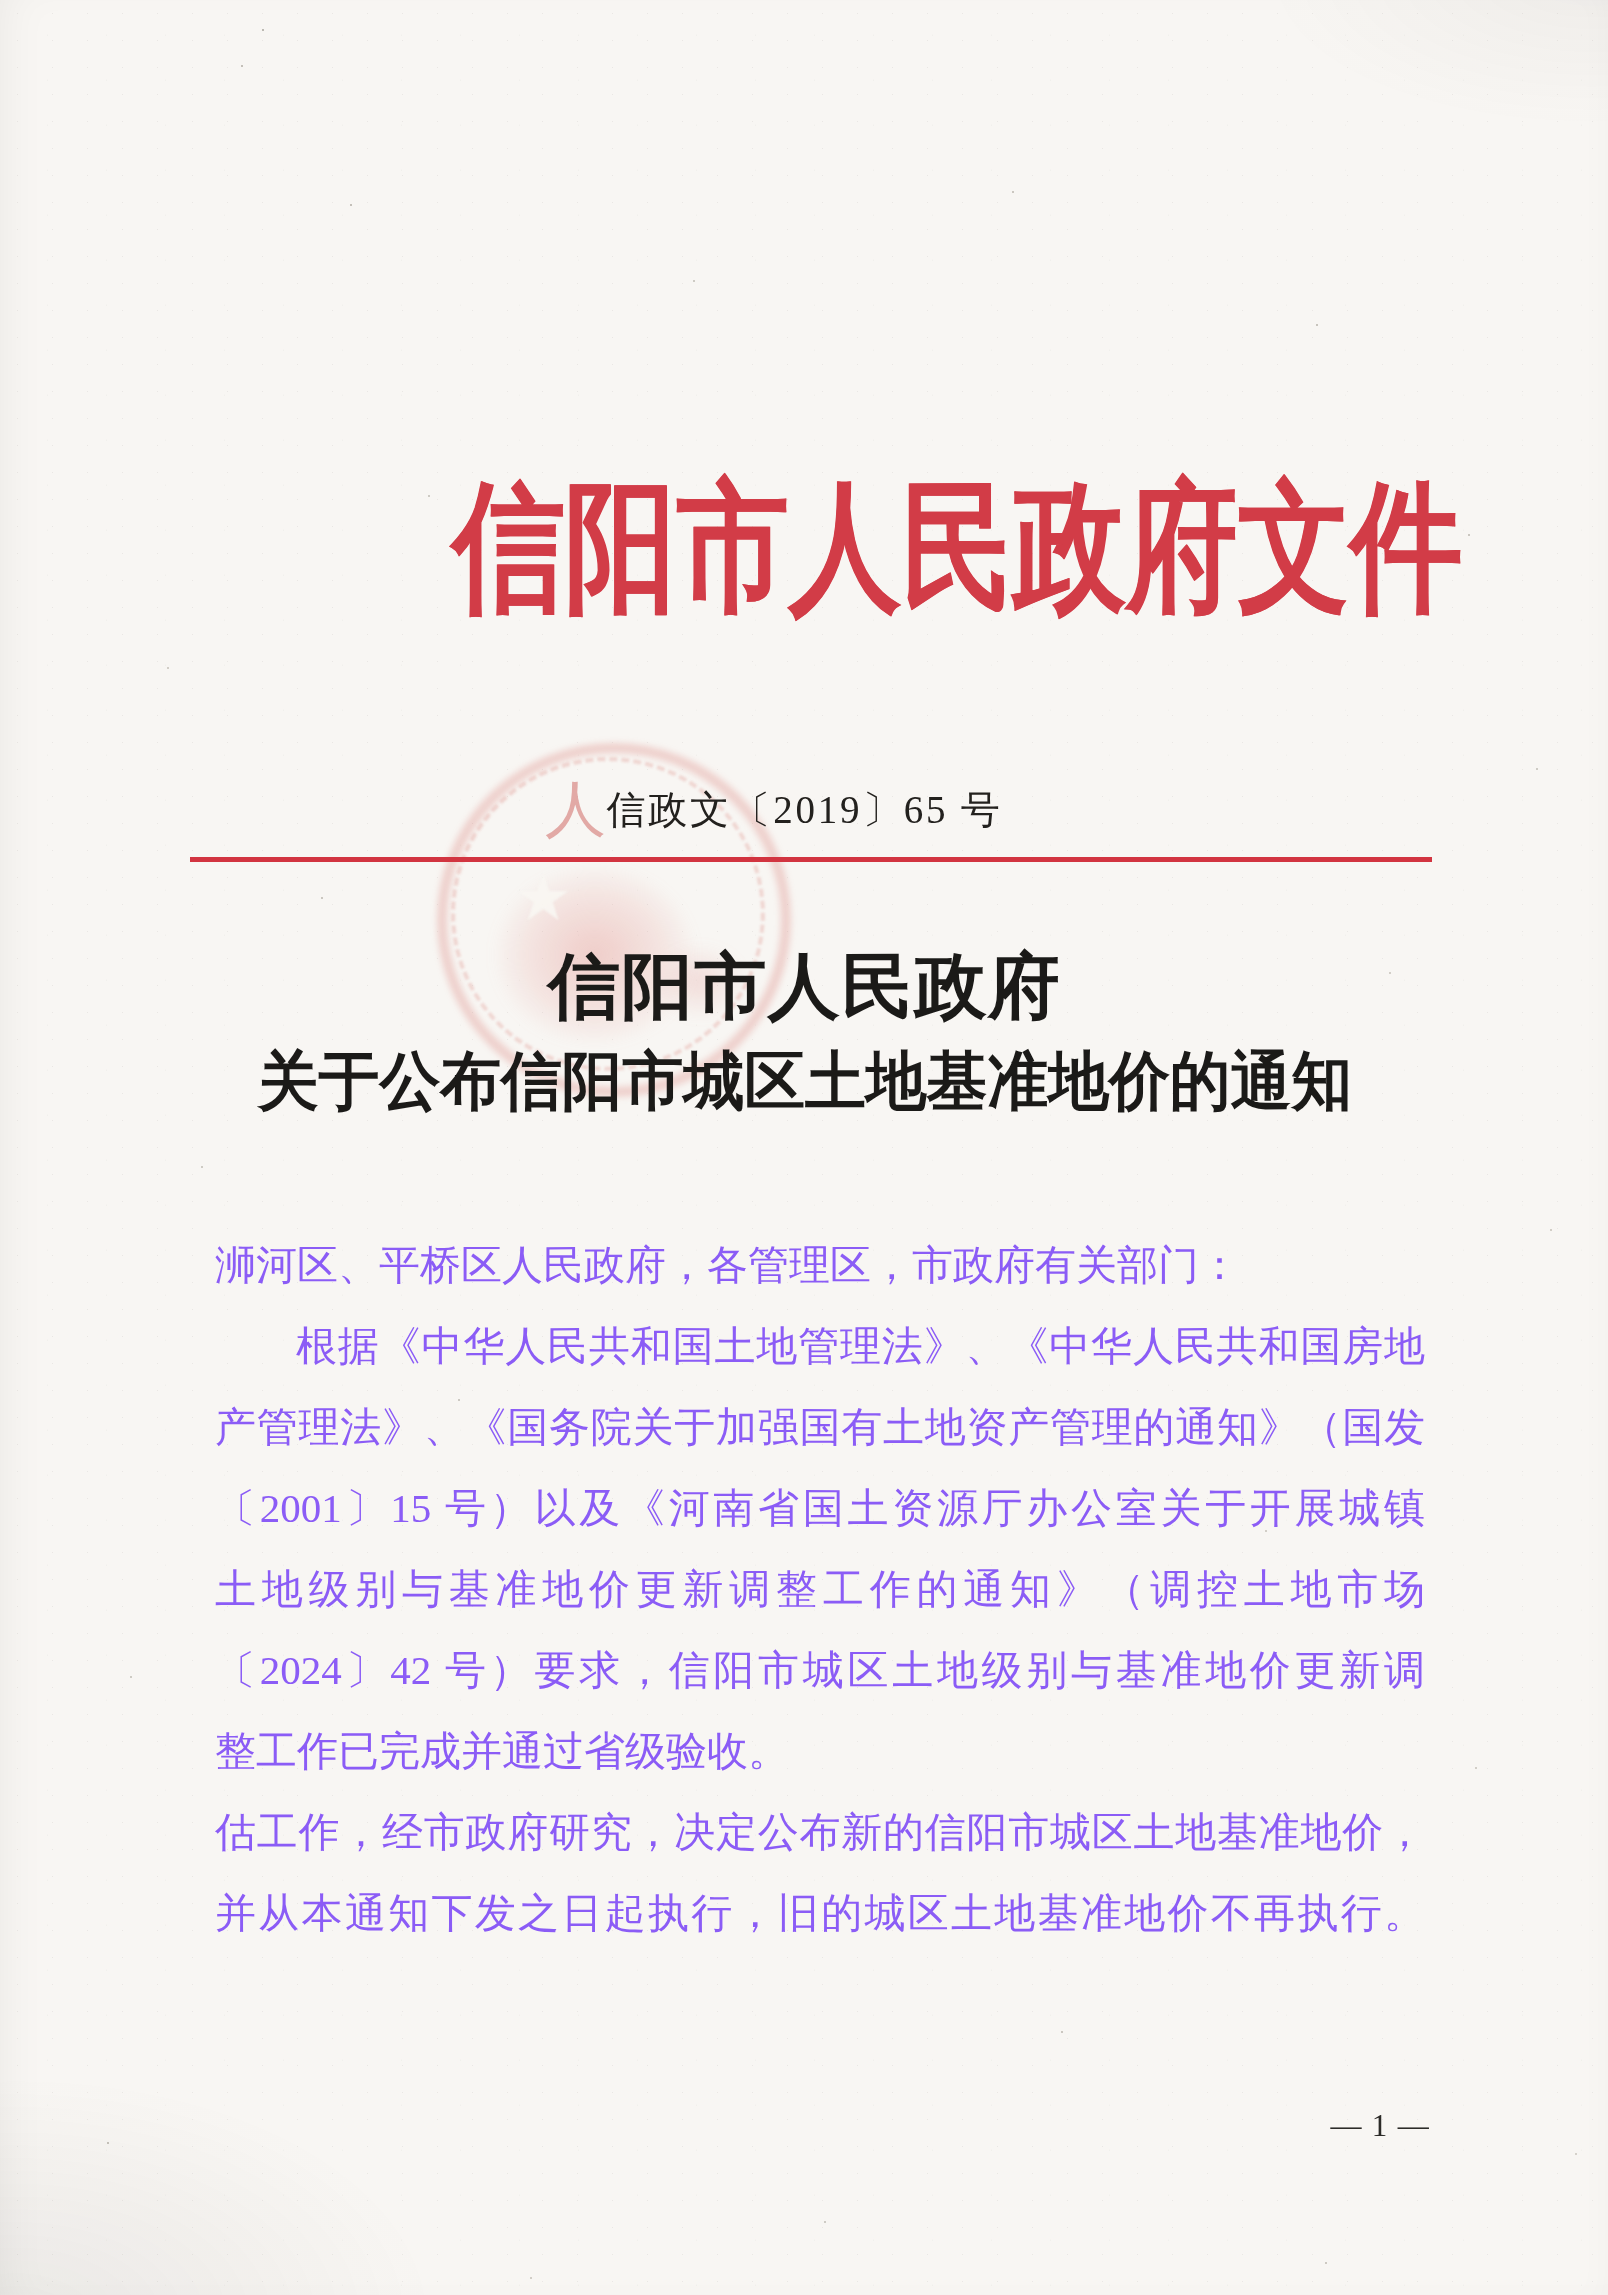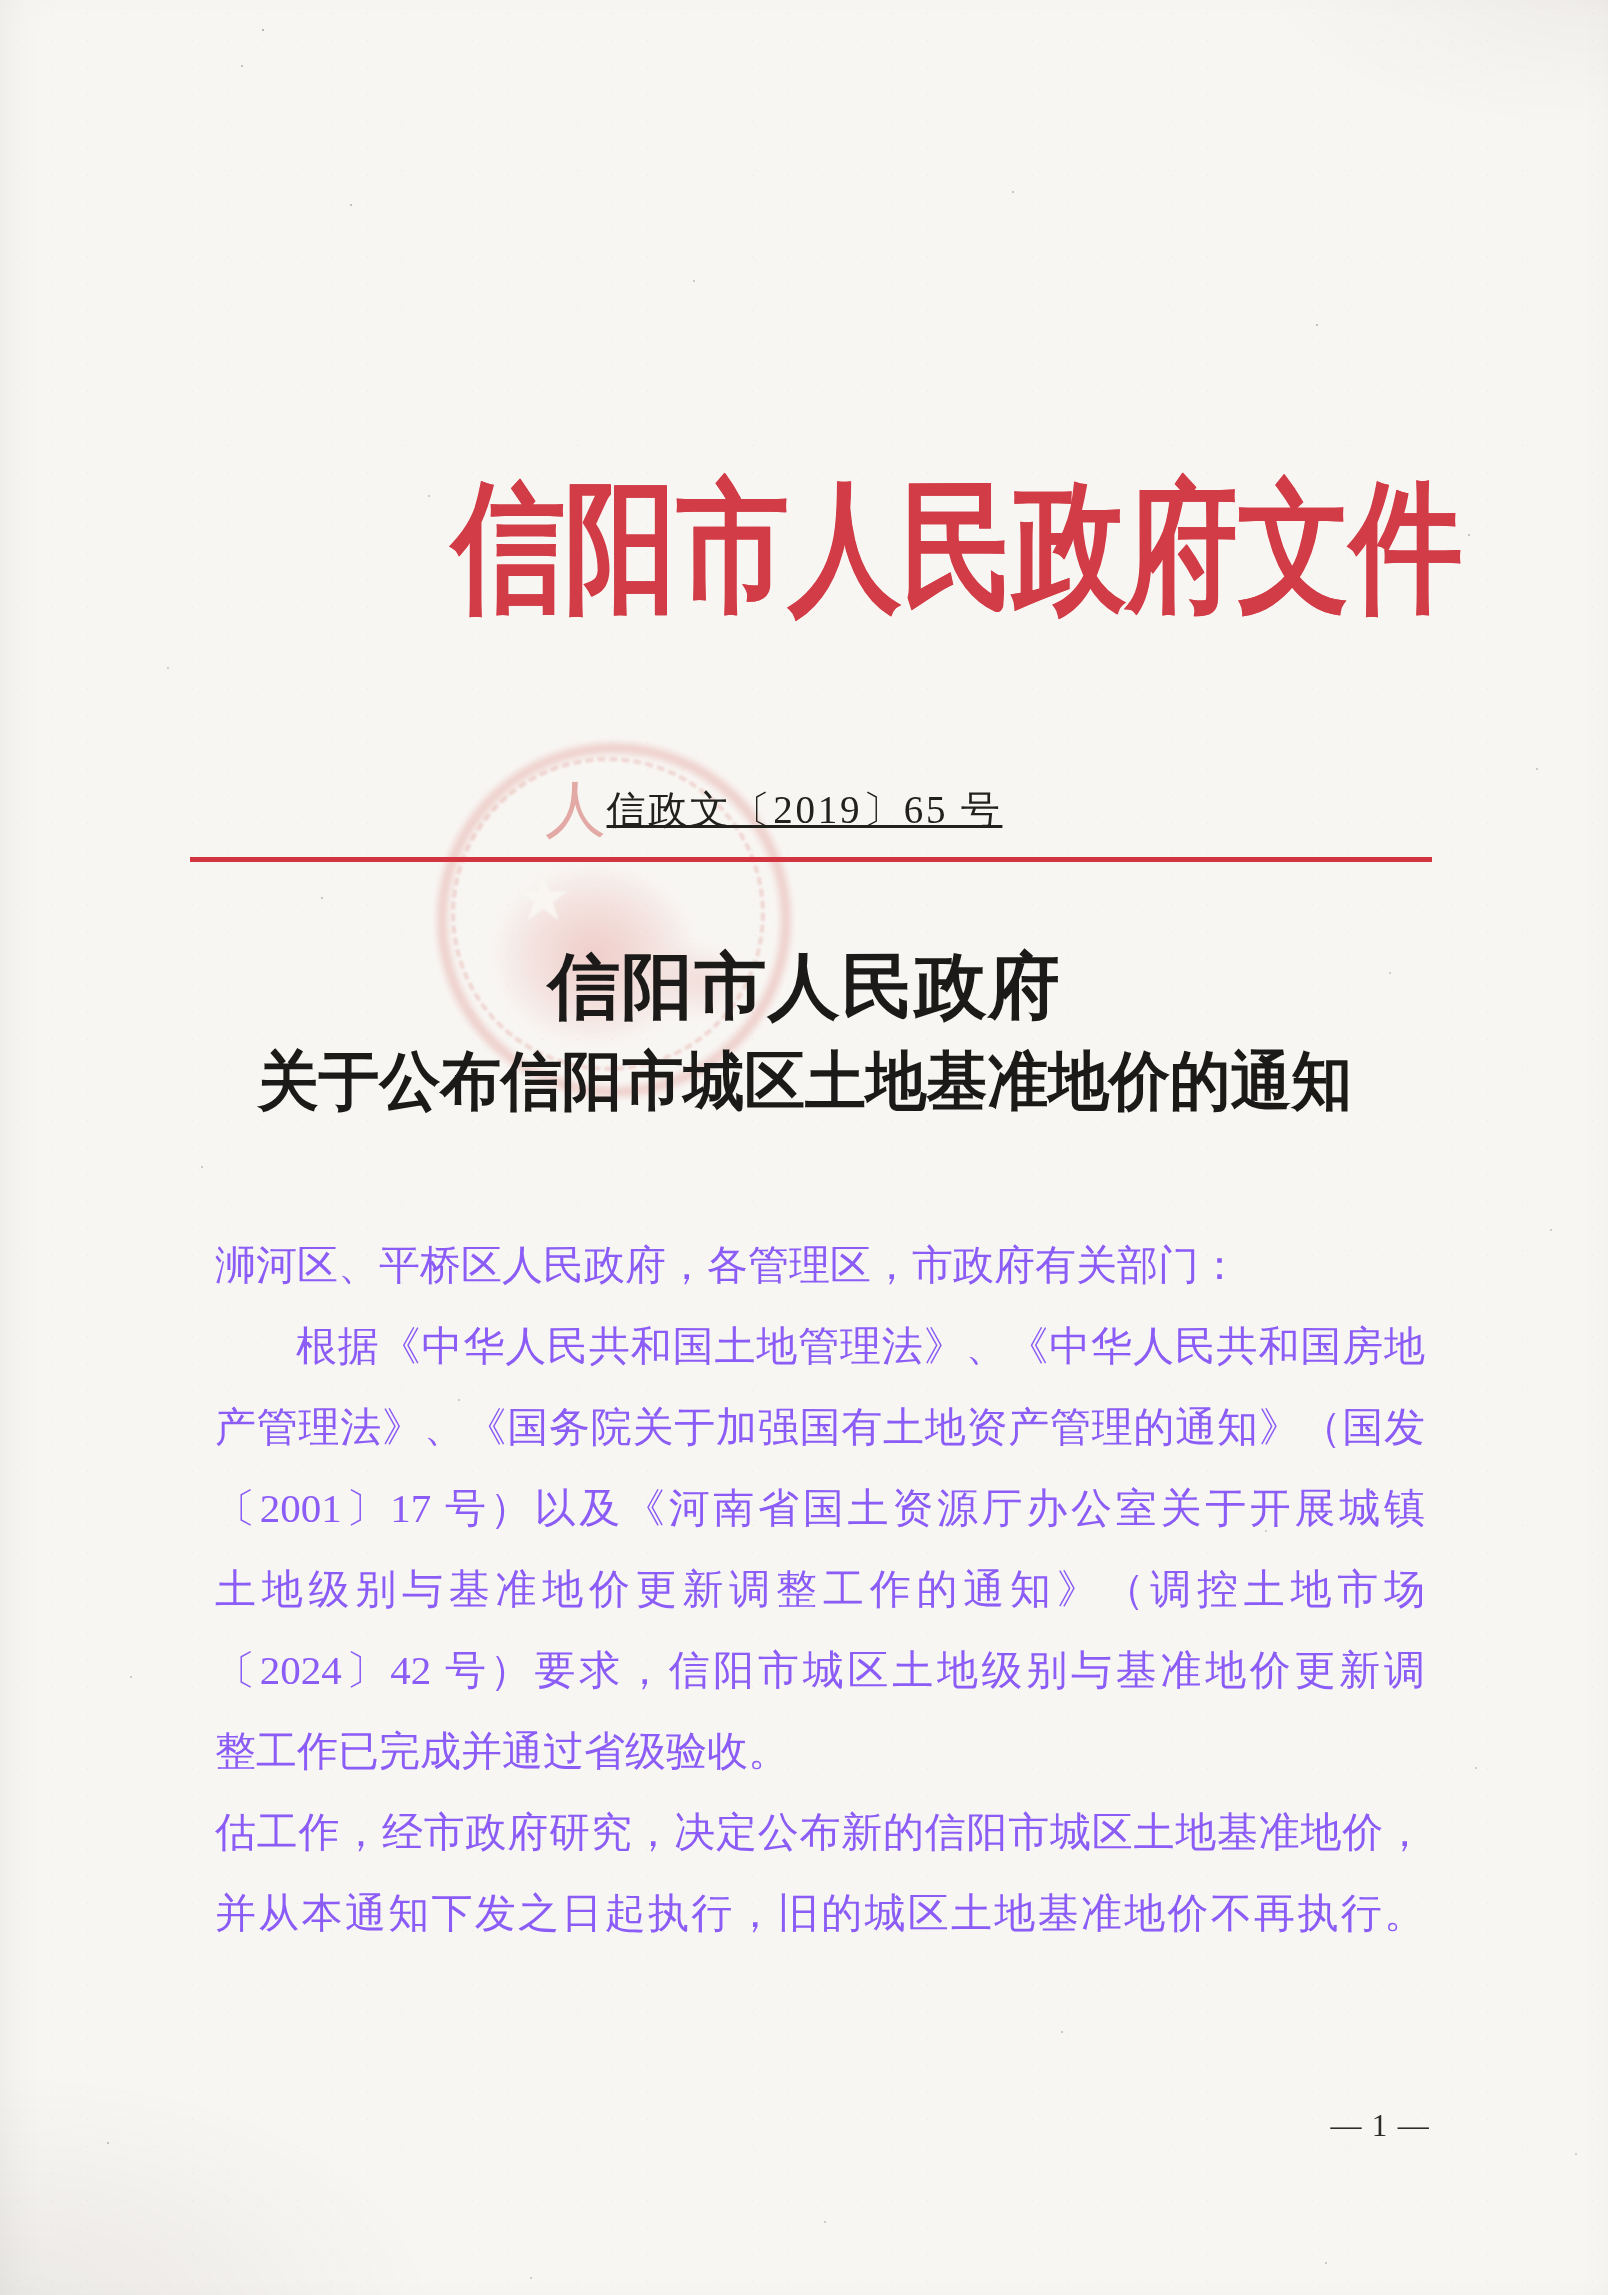--- a/index.html
+++ b/index.html
@@ -20,21 +20,21 @@
   
   .org-title-wrap{left:0;right:13.4px;top:476px;text-align:right;z-index:3;}
   .org-title{
     display:inline-block;font-size:142px;line-height:1.02;font-weight:700;
     color:#d23c47;letter-spacing:0;white-space:nowrap;
     transform:scaleX(0.79);transform-origin:center;
     text-shadow:0.7px 0 0 #d23c47;
   }
   
   .doc-number{left:0;right:0;top:783px;text-align:center;z-index:3;
-    font-size:39px;letter-spacing:2.7px;color:#23211e;text-decoration:underline;}
+    font-size:39px;letter-spacing:2.7px;color:#23211e;}
   
   .red-line{left:190px;top:857px;width:1242px;height:5.3px;background:#d23440;z-index:2;}
   
   .seal{z-index:1;pointer-events:none;}
   .seal-ring{left:437px;top:743px;width:334px;height:334px;border-radius:50%;
     border:10px solid rgba(214,110,104,0.28);filter:blur(3.3px);}
   .seal-ring2{left:451px;top:757px;width:306px;height:306px;border-radius:50%;
     border:4.7px dashed rgba(210,100,94,0.22);filter:blur(1.3px);transform:rotate(14deg);}
   .seal-blob{left:491px;top:863px;width:207px;height:184px;border-radius:48%;
     background:radial-gradient(closest-side, rgba(224,132,126,0.36), rgba(224,132,126,0.14) 68%, transparent);
@@ -96,21 +96,21 @@
 
 <div class="abs doc-title doc-title-1">信阳市人民政府</div>
 <div class="abs doc-title doc-title-2">
   <span class="squeeze">关于公布信阳市城区土地基准地价的通知</span>
 </div>
 
 <div class="abs body-text">
   <div class="line">浉河区、平桥区人民政府，各管理区，市政府有关部门：</div>
   <div class="line indent fill">根据《中华人民共和国土地管理法》、《中华人民共和国房地</div>
   <div class="line fill">产管理法》、《国务院关于加强国有土地资产管理的通知》（国发</div>
-  <div class="line fill">〔2001〕17 号）以及《河南省国土资源厅办公室关于开展城镇</div>
+  <div class="line fill">〔2001〕15 号）以及《河南省国土资源厅办公室关于开展城镇</div>
   <div class="line fill">土地级别与基准地价更新调整工作的通知》（调控土地市场</div>
   <div class="line fill">〔2024〕42 号）要求，信阳市城区土地级别与基准地价更新调</div>
   <div class="line">整工作已完成并通过省级验收。</div>
   <div class="line fill">估工作，经市政府研究，决定公布新的信阳市城区土地基准地价，</div>
   <div class="line fill">并从本通知下发之日起执行，旧的城区土地基准地价不再执行。</div>
 </div>
 
 <div class="abs page-number">— 1 —</div>
 
 

